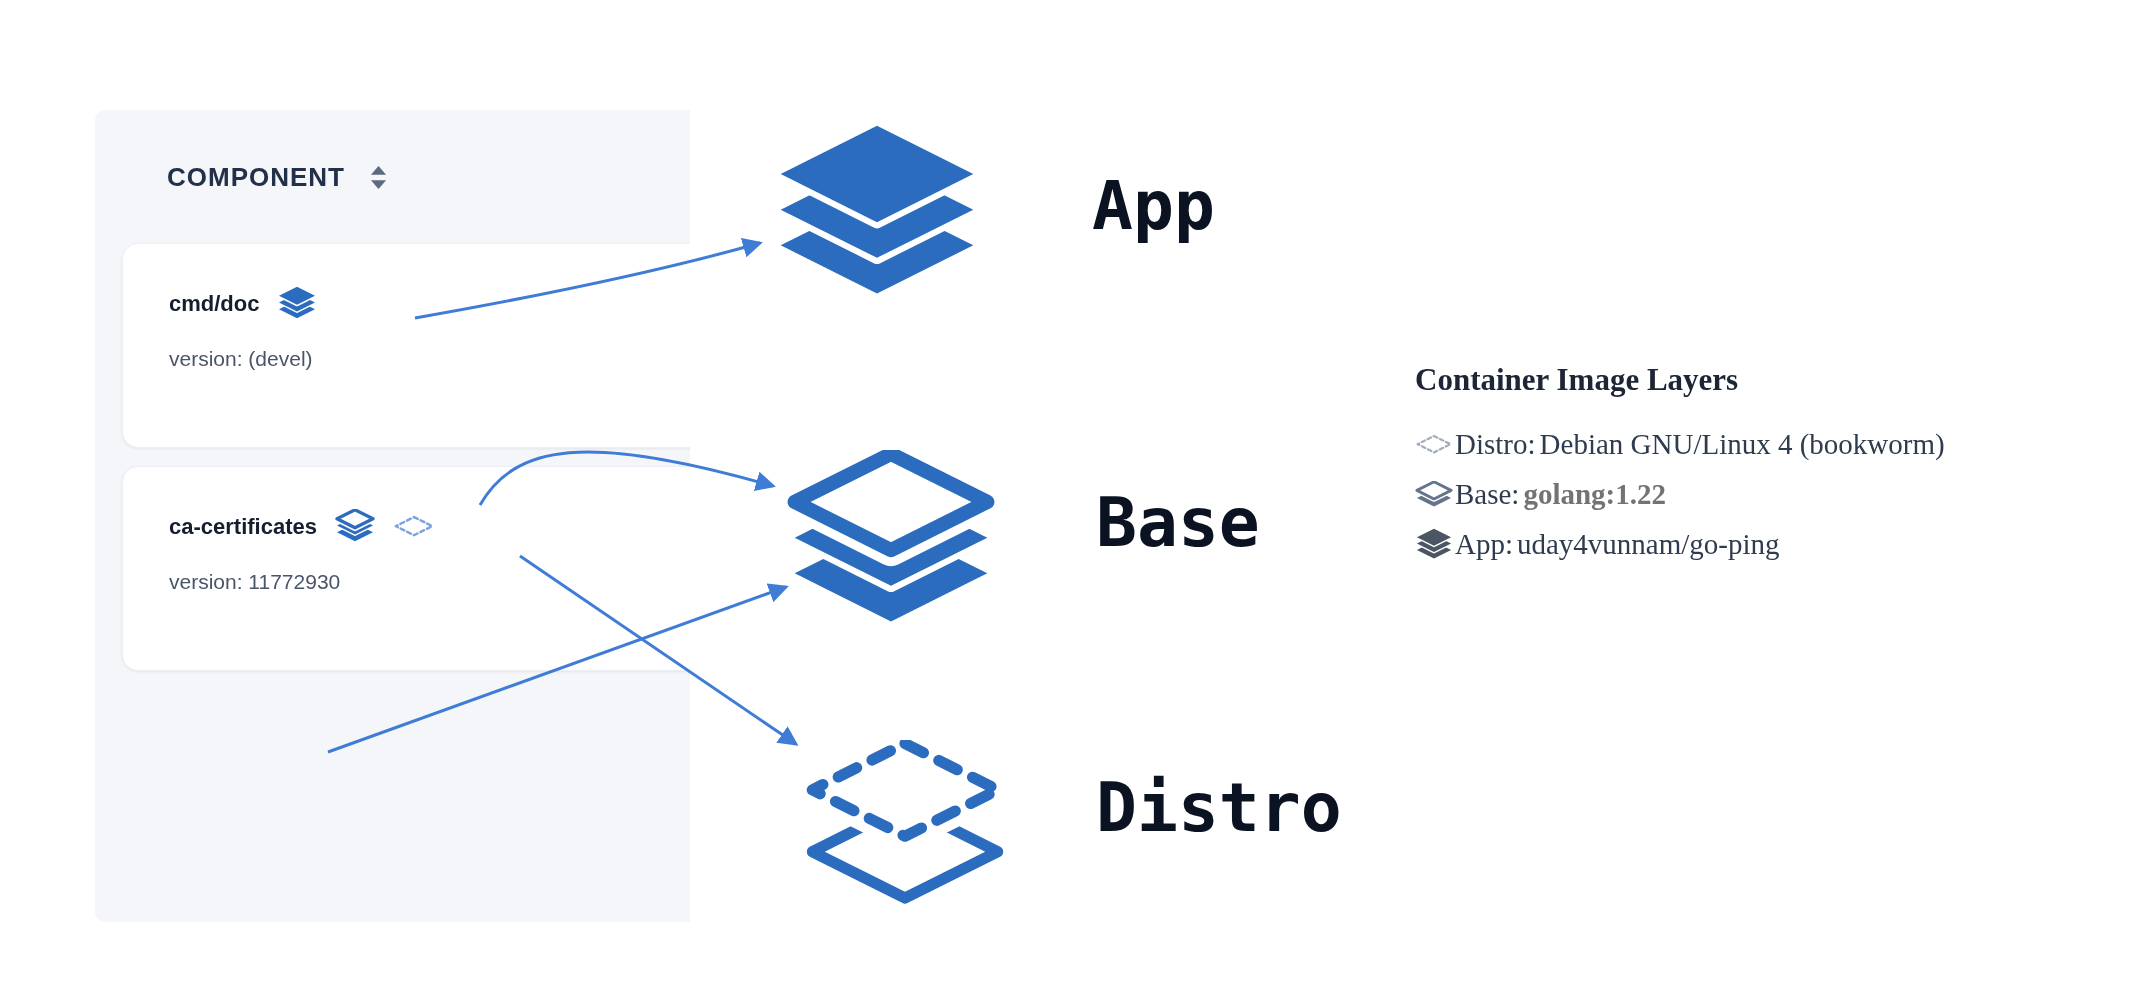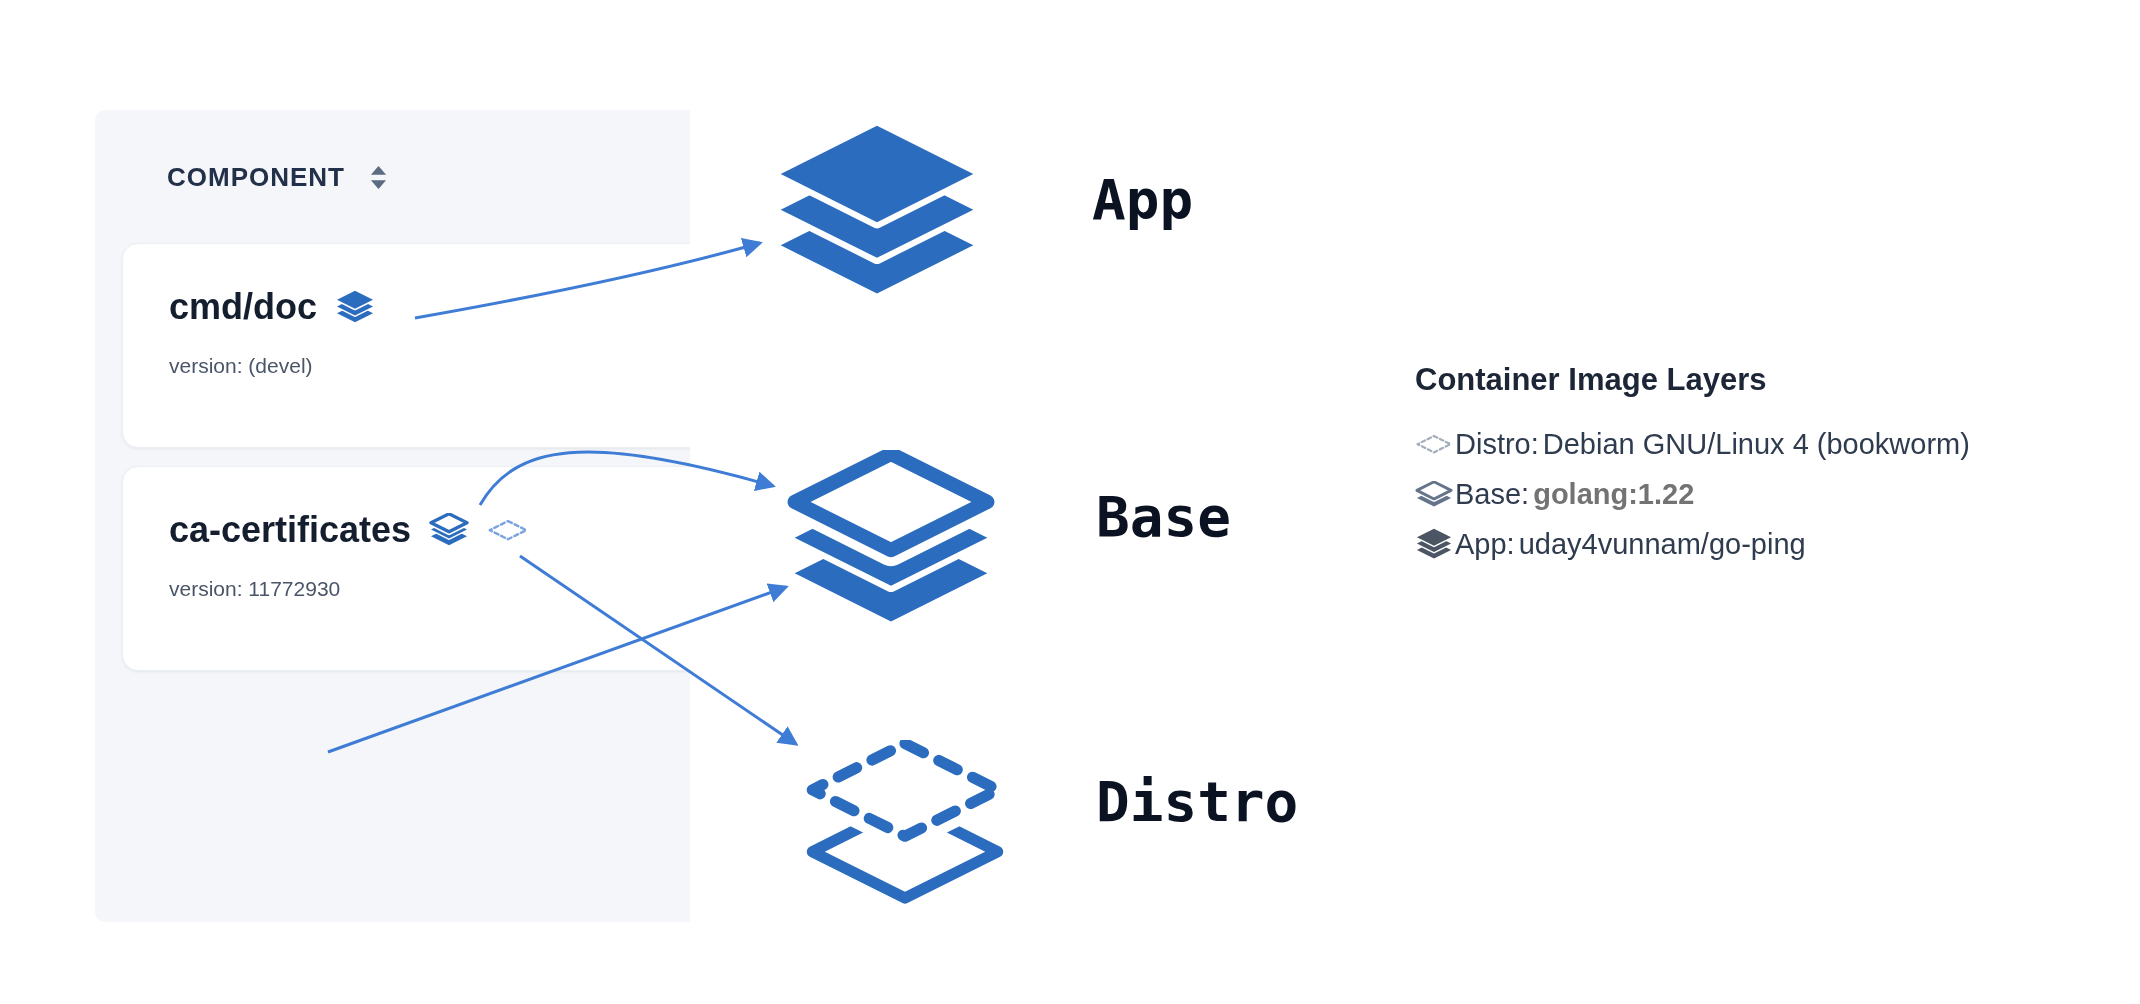--- a/index.html
+++ b/index.html
@@ -34,43 +34,43 @@
     background:#ffffff;
     border:1px solid #eceff4;
     border-radius:16px;
     box-shadow:0 1px 3px rgba(16,24,40,0.07);
     padding:42px 0 0 46px;
   }
   .card.c1 { top:133px; }
   .card.c2 { top:356px; }
   .card.c3 { top:578px; }
   .comp-row { display:flex; align-items:center; gap:18px; }
-  .comp-name { font-size:36px; font-weight:700; color:#141e2e; }
+  .comp-name { font-size:22px; font-weight:700; color:#141e2e; }
   .comp-version { margin-top:26px; font-size:21px; color:#4a5568; }
 
   
   .stack { position:absolute; }
   .stack-app    { left:770px; top:122px; }
   .stack-base   { left:784px; top:450px; }
   .stack-distro { left:802px; top:740px; }
   .stack-label {
     position:absolute;
     font-family:"DejaVu Sans Mono", monospace;
-    font-weight:700; font-size:56px; color:#0b1322;
+    font-weight:700; font-size:68px; color:#0b1322;
     line-height:1;
   }
   .label-app    { left:1092px; top:172px; }
   .label-base   { left:1096px; top:489px; }
   .label-distro { left:1096px; top:774px; }
 
   
   .arrows { position:absolute; left:0; top:0; pointer-events:none; }
 
   
-  .legend { position:absolute; left:1415px; top:362px; width:660px; }
+  .legend { position:absolute; left:1415px; top:362px; width:660px;font-family:Liberation Serif, serif; }
   .legend-title { font-size:31px; font-weight:700; color:#1d2636; margin-bottom:30px; }
   .legend-item {
     display:flex; align-items:center; gap:2px;
     margin-bottom:17px;
     font-size:29px; font-weight:500; color:#2f3b4e;
   }
   .legend-item .li-icon { flex:0 0 auto; display:flex; align-items:center; }
   .legend-value { margin-left:2px; }
   .legend-link { color:#737373; font-weight:600; text-decoration:none; cursor:pointer; }
 </style>

